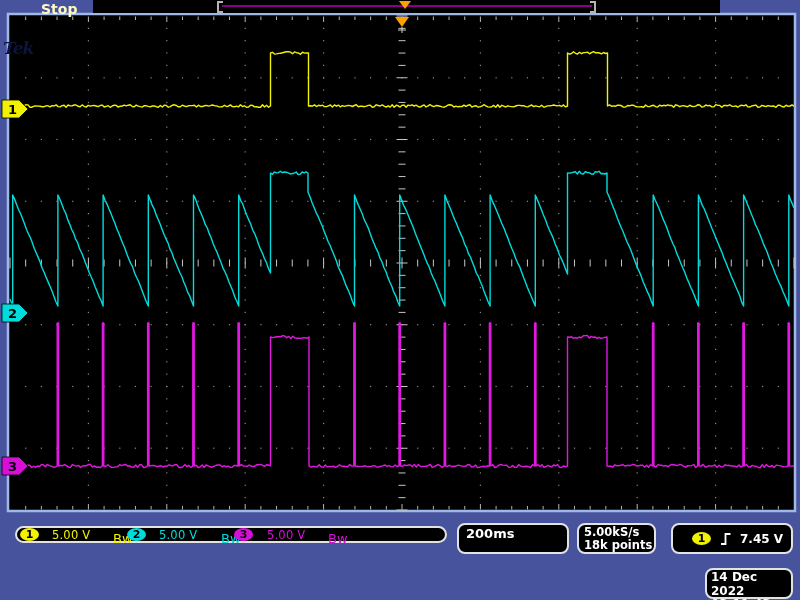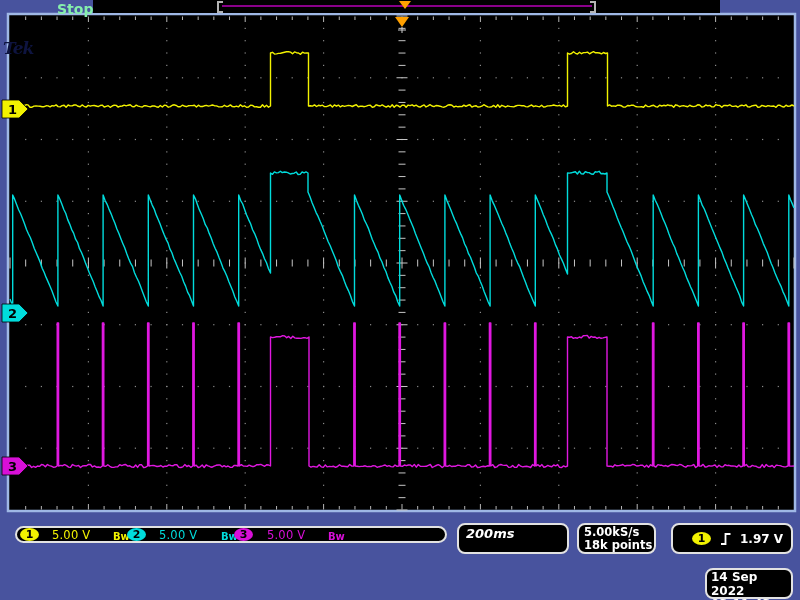--- a/index.html
+++ b/index.html
@@ -1,40 +1,40 @@
 <!DOCTYPE html>
 <html><head>
 <meta charset="utf-8">
 <style>
   html,body{margin:0;padding:0;width:800px;height:600px;overflow:hidden;
     background:#48539e;position:relative;font-family:"DejaVu Sans",sans-serif;}
   .abs{position:absolute;}
   .logo{left:3px;top:-1px;font-family:"DejaVu Serif",serif;font-style:italic;
     font-weight:bold;font-size:17px;color:#0e1440;letter-spacing:-1px;margin-top:39px;}
-  .status{left:41px;top:1px;font-size:14px;font-weight:bold;color:#86efac;margin-left:16px;}
+  .status{left:41px;top:1px;font-size:14px;font-weight:bold;color:#fef9c3;}
   .rec{left:93px;top:0;width:627px;height:13px;background:#000;}
   .rec-line{position:absolute;left:129px;top:5px;width:370px;height:2px;background:#8a008a;}
   .brk{position:absolute;top:1px;width:4px;height:8px;}
   .brk-l{left:124px;border-left:2px solid #b4b4b4;border-top:2px solid #b4b4b4;border-bottom:2px solid #b4b4b4;}
   .brk-r{left:497px;border-right:2px solid #b4b4b4;border-top:2px solid #b4b4b4;border-bottom:2px solid #b4b4b4;}
   .rec-tri{position:absolute;left:306px;top:1px;width:0;height:0;
     border-left:6px solid transparent;border-right:6px solid transparent;border-top:8px solid #ffa000;}
   .box{position:absolute;background:#000;border:2px solid #e2e2e2;border-radius:8px;
     color:#fff;font-weight:bold;box-sizing:border-box;}
   #chbox{left:15px;top:526px;width:432px;height:17px;border-radius:9px;}
-  #tbox{left:457px;top:523px;width:112px;height:31px;font-size:13px;padding:1px 0 0 7px;font-style:italic;}
+  #tbox{left:457px;top:523px;width:112px;height:31px;font-size:13px;padding:1px 0 0 7px;}
   #abox{left:577px;top:523px;width:79px;height:31px;font-size:11.5px;line-height:13px;padding:1px 0 0 5px;}
   #trbox{left:671px;top:523px;width:122px;height:31px;display:flex;align-items:center;
     padding-left:19px;gap:9px;font-size:12px;}
   #dtbox{left:705px;top:568px;width:88px;height:31px;font-size:12px;line-height:13.5px;padding:1px 0 0 4px;}
   .oval{display:inline-block;width:19px;height:13px;border-radius:50%;color:#000;
     font-size:11px;line-height:13px;text-align:center;font-weight:bold;}
   .chItem{position:absolute;top:0;}
   .volt{position:absolute;top:0;font-size:11.5px;font-weight:normal;letter-spacing:.2px;}
-  .bwg{position:absolute;top:3px;font-size:10px;font-weight:bold;}
+  .bwg{position:absolute;top:3px;font-size:13px;font-weight:normal;}
   .slope{display:inline-block;width:11px;height:14px;}
 </style>
 </head>
 <body>
 
 <svg id="scope-svg" width="800" height="600" viewBox="0 0 800 600" style="position:absolute;left:0;top:0;">
     <rect x="8" y="14" width="787" height="497" fill="#000000" stroke="#9fb8e6" stroke-width="2.5"></rect>
     <g>
       <rect x="25.1" y="77.2" width="1.2" height="1.2" fill="#8a8a8a"></rect>
       <rect x="40.8" y="77.2" width="1.2" height="1.2" fill="#8a8a8a"></rect>
@@ -880,19 +880,19 @@
   <div>18k points</div>
 </div>
 
 <div class="box" id="trbox">
   <span class="oval" style="background: rgb(242, 242, 0);">1</span>
   <span class="slope">
     <svg width="11" height="14" viewBox="0 0 11 14">
         <path d="M1 12 H5.5 V2 H10.5" stroke="#ffffff" stroke-width="1.8" fill="none"></path>
       </svg>
   </span>
-  <span>1.97 V</span>
+  <span>7.45 V</span>
 </div>
 
 <div class="box" id="dtbox">
-  <div>14 Sep 2022</div>
+  <div>14 Dec 2022</div>
   <div>03:11:43</div>
 </div>
 
 </body></html>

